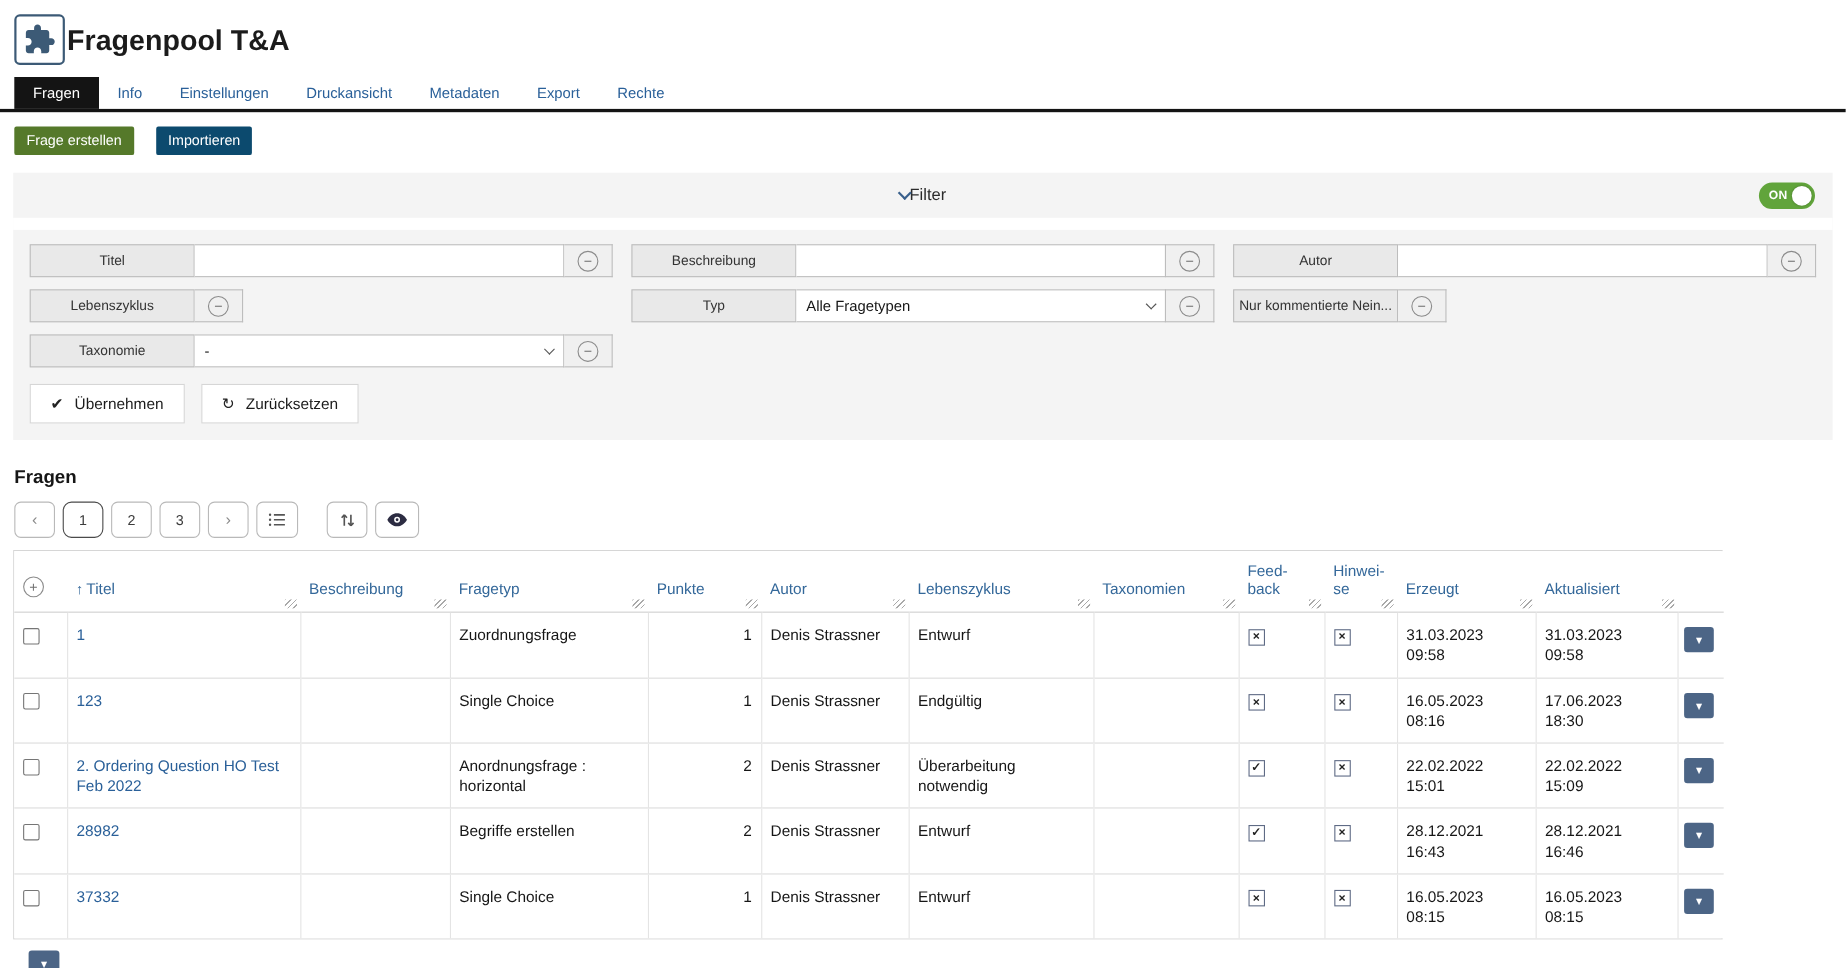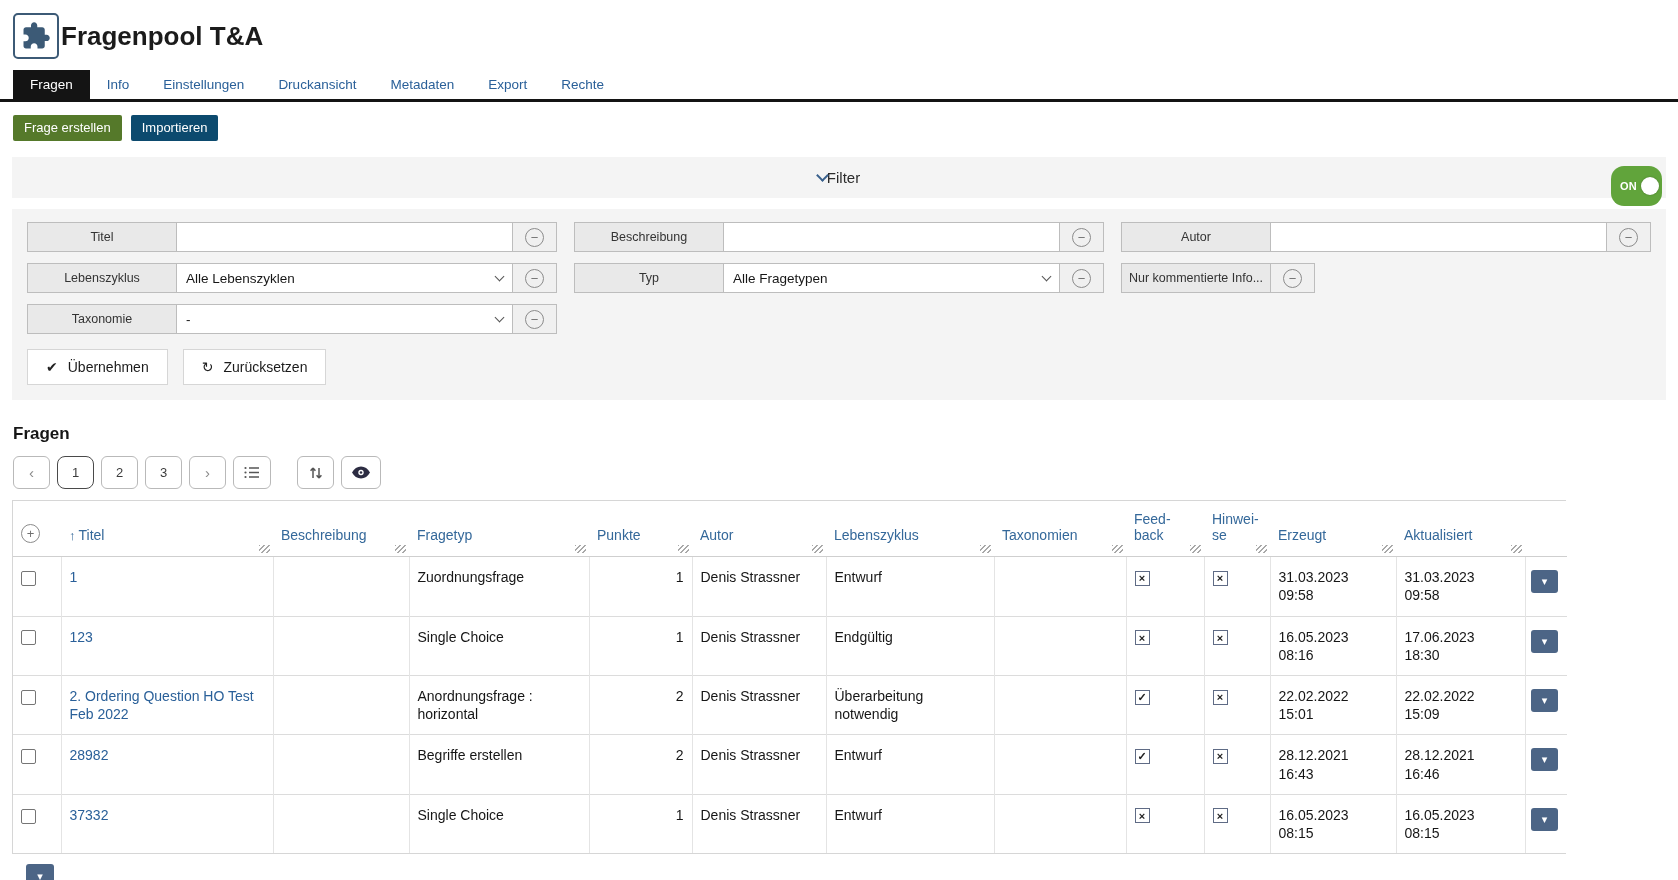--- a/index.html
+++ b/index.html
@@ -10,31 +10,31 @@
   .app-header{display:flex;align-items:center;gap:2px;padding:13px 0 11px 13px}
   .logo{width:46px;height:46px;border:2px solid #3c5a76;border-radius:5px;display:flex;align-items:center;justify-content:center;background:#fff}
   .app-title{font-size:26px;font-weight:bold;color:#1b1b1b}
 
   
   .tabs{display:flex;padding-left:13px;border-bottom:3px solid #141414;align-items:flex-end}
   .tab{font-size:13.5px;padding:7px 17px;color:#2a6099;text-decoration:none;cursor:pointer;display:block}
   .tab.active{background:#141414;color:#fff}
 
   
-  .toolbar{padding:13px 13px 7px;display:flex;gap:9px}
+  .toolbar{padding:13px 13px 7px;display:flex;gap:20px}
   .btn{border:none;color:#fff;font-size:13px;padding:6px 11px;border-radius:2px;cursor:pointer;font-family:inherit;line-height:1.1}
   .btn.green{background:#55792a}
   .btn.slate{background:#0c4a6e}
 
   
   .filter-panel{margin:9px 12px 0;background:#f4f4f4;padding-bottom:15px}
   .filter-head{height:52px;display:flex;align-items:center;justify-content:center;position:relative;border-bottom:11px solid #fff;margin-bottom:13px}
   .filter-title{display:flex;gap:0;align-items:center;font-size:15px;color:#2b2b2b;cursor:pointer}
   .chev{width:9px;height:9px;border-right:2px solid #39608c;border-bottom:2px solid #39608c;transform:rotate(45deg);margin-top:-5px}
-  .toggle{position:absolute;right:4px;top:9px;width:51px;height:40px;border-radius:13px;background:#61a43b;display:flex;align-items:center;cursor:pointer}
+  .toggle{position:absolute;right:16px;top:9px;width:51px;height:24px;border-radius:13px;background:#61a43b;display:flex;align-items:center;cursor:pointer}
   .toggle-label{color:#fff;font-size:11px;font-weight:bold;margin-left:9px;letter-spacing:.3px}
   .knob{position:absolute;right:3px;width:18px;height:18px;background:#fff;border-radius:50%;box-shadow:0 0 2px rgba(0,0,0,.3)}
 
   .filter-grid{display:grid;grid-template-columns:repeat(3,1fr);gap:11px 17px;padding:0 15px}
   .fgroup{display:flex;align-items:stretch;height:30px}
   .flabel{width:150px;background:#e9e9e9;border:1px solid #bdbdbd;display:flex;align-items:center;justify-content:center;font-size:12.5px;color:#333;white-space:nowrap;overflow:hidden;padding:0 7px}
   .fctrl{flex:1;border:1px solid #bdbdbd;border-left:none;background:#fff;font-size:13.5px;color:#161616;padding:0 9px;font-family:inherit}
   input.fctrl{outline:none}
   .fselect{display:flex;align-items:center;justify-content:space-between;cursor:pointer}
   .scaret{width:7px;height:7px;border-right:1.6px solid #555;border-bottom:1.6px solid #555;transform:rotate(45deg);margin-top:-4px;flex:none}
@@ -141,42 +141,38 @@
       <div class="fgroup">
         <span class="flabel">Autor</span>
         <input class="fctrl" type="text" value="" style="">
         <span class="fminus">
             <span class="minus-circle">−</span>
           </span>
       </div>
 
       <div class="fgroup">
         <span class="flabel">Lebenszyklus</span>
-        <div class="fctrl fselect">
-          <span>Alle Lebenszyklen</span>
-          <span class="scaret"></span>
-        </div>
         <span class="fminus">
             <span class="minus-circle">−</span>
           </span>
       </div>
 
       <div class="fgroup">
         <span class="flabel">Typ</span>
         <div class="fctrl fselect">
           <span>Alle Fragetypen</span>
           <span class="scaret"></span>
         </div>
         <span class="fminus">
             <span class="minus-circle">−</span>
           </span>
       </div>
 
       <div class="fgroup">
-        <span class="flabel">Nur kommentierte Info...</span>
+        <span class="flabel">Nur kommentierte Nein...</span>
         <span class="fminus">
             <span class="minus-circle">−</span>
           </span>
       </div>
 
       <div class="fgroup">
         <span class="flabel">Taxonomie</span>
         <div class="fctrl fselect">
           <span>-</span>
           <span class="scaret"></span>

